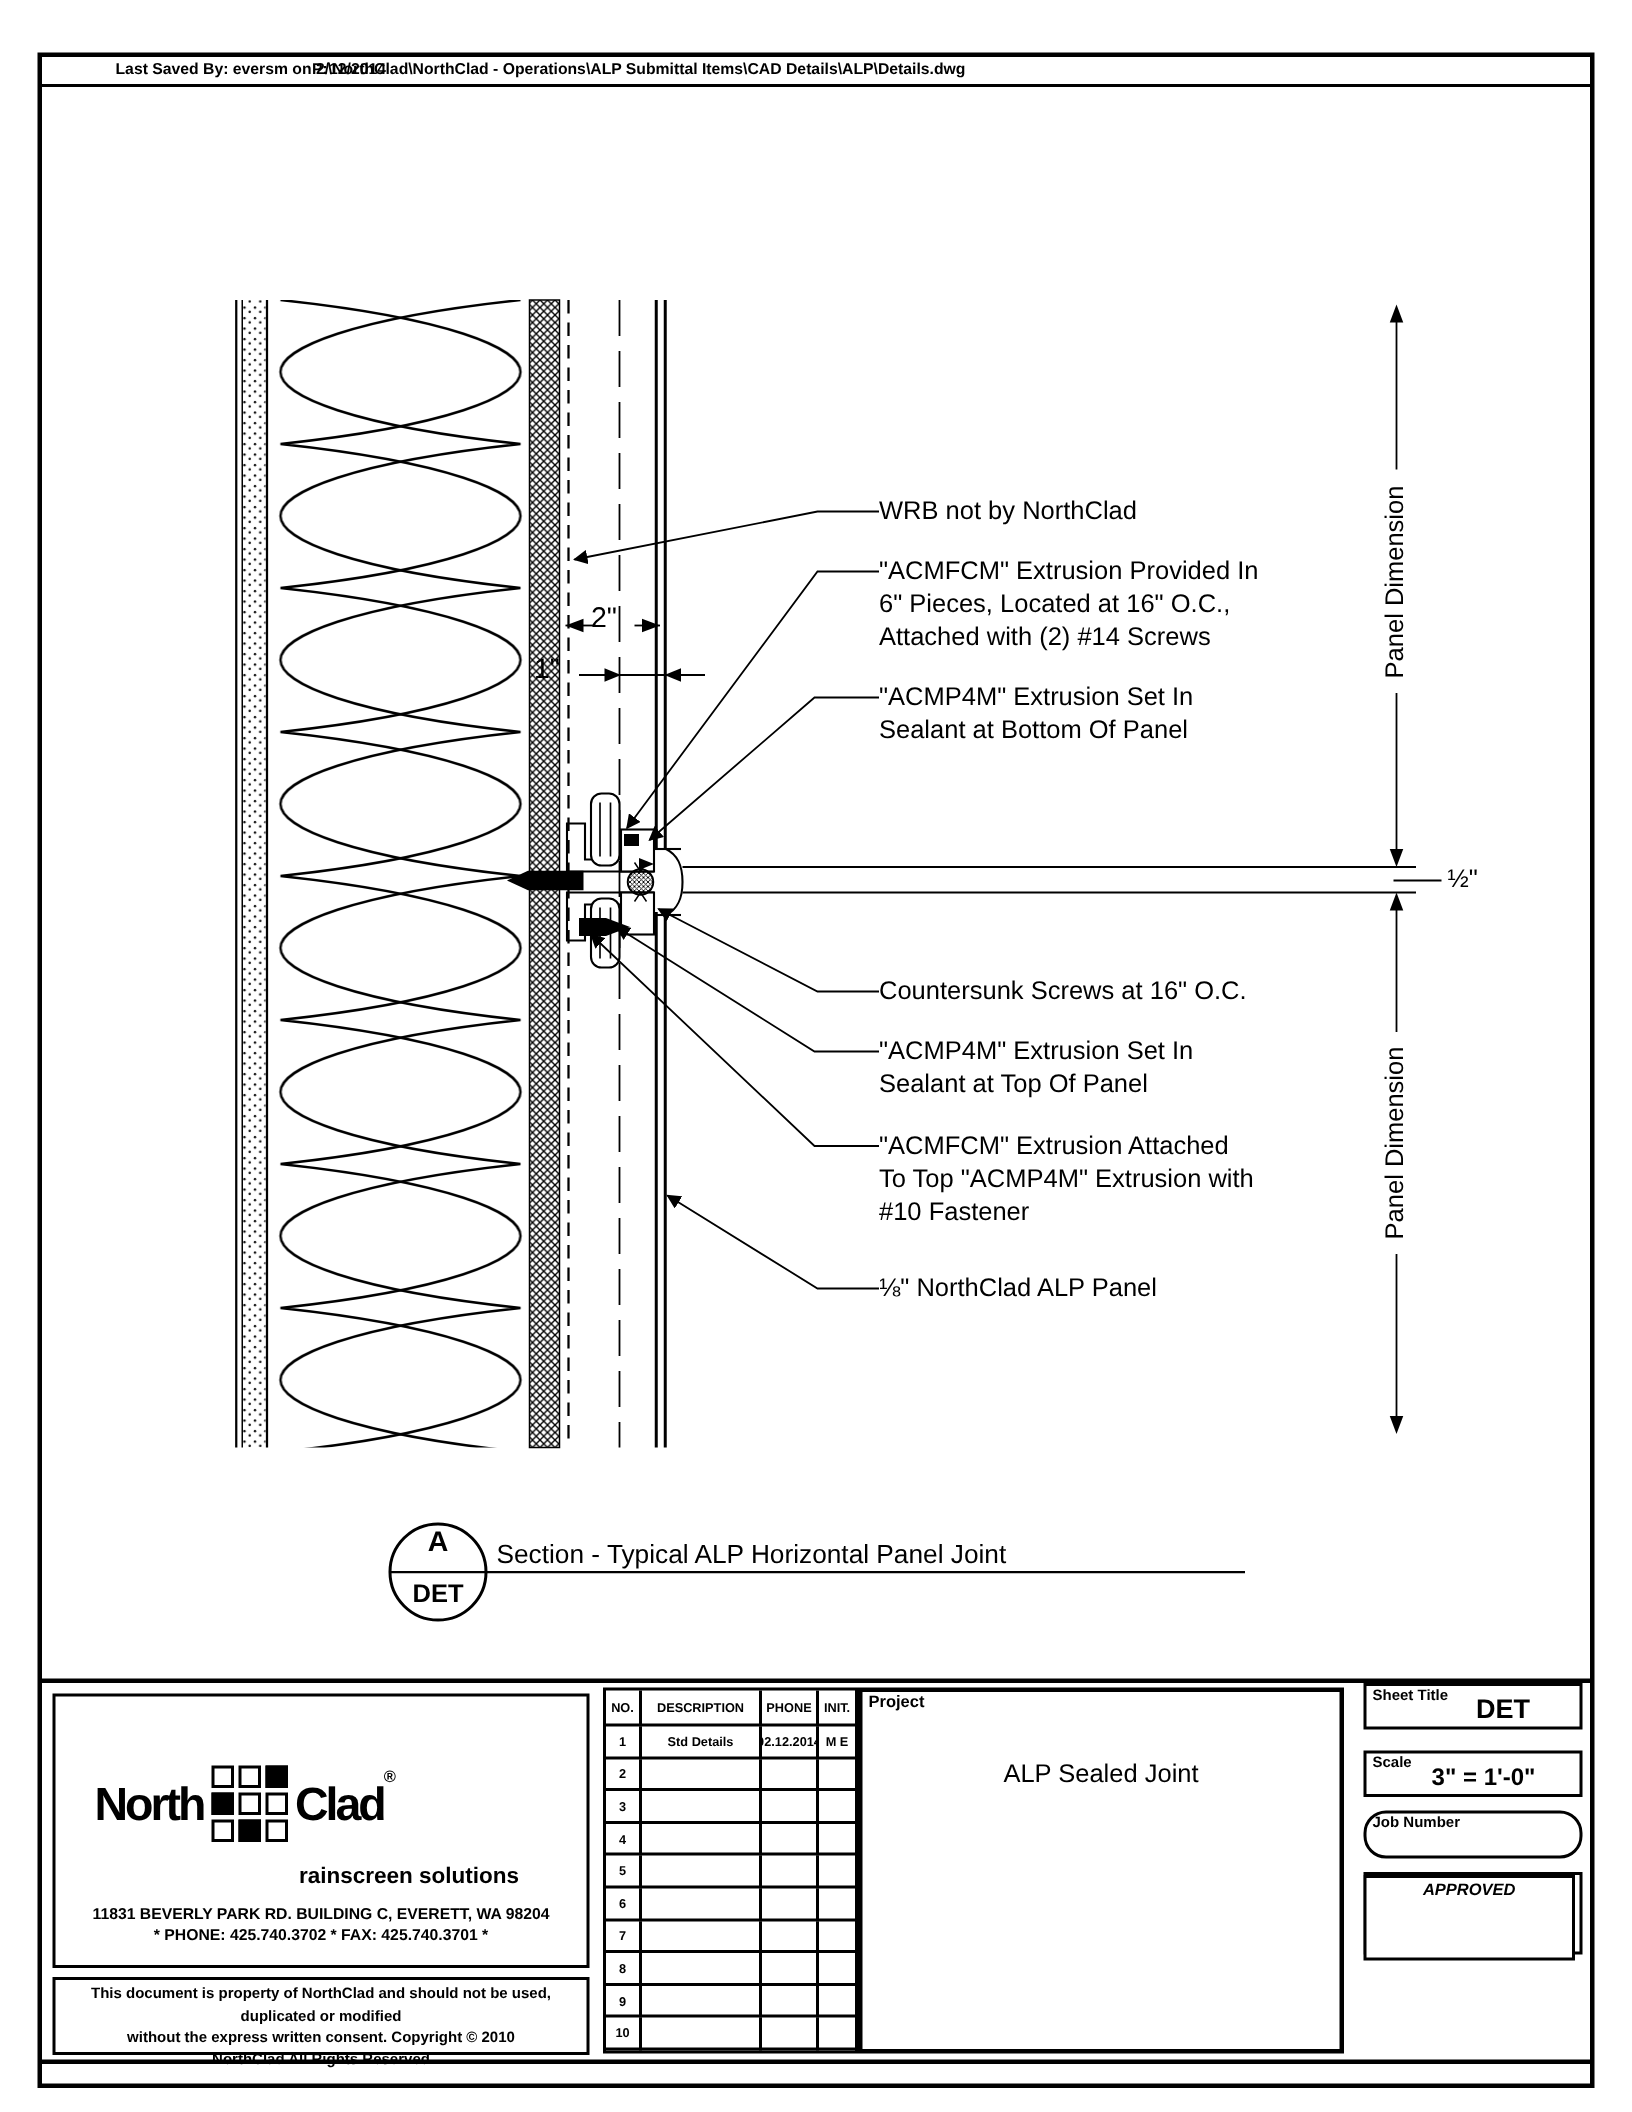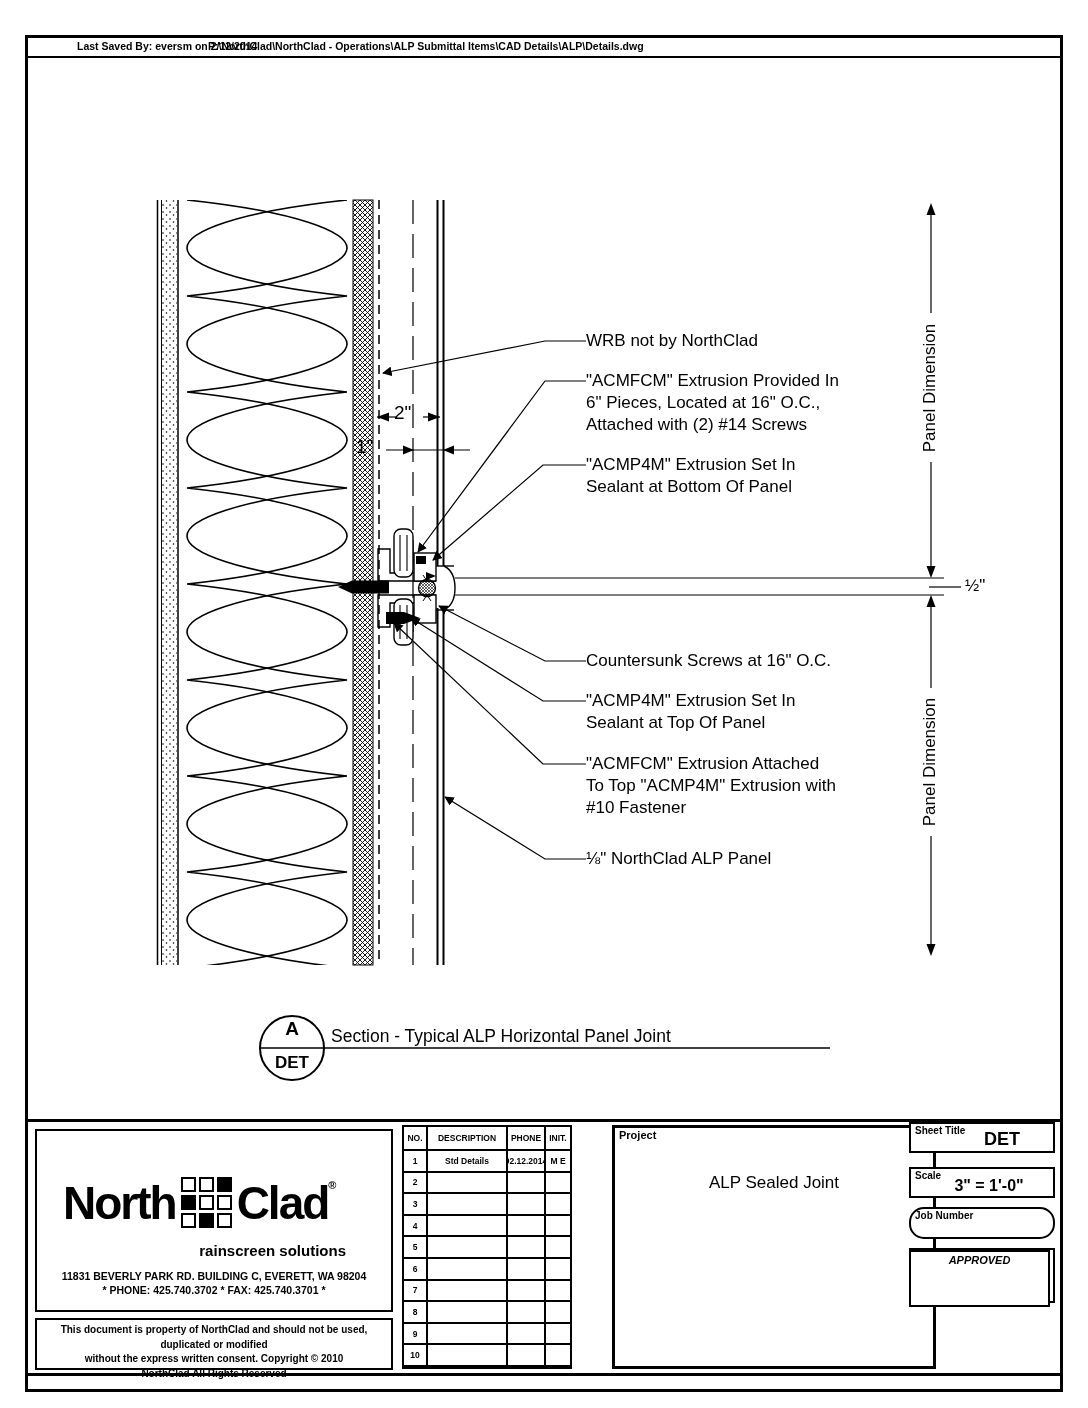--- a/index.html
+++ b/index.html
@@ -13,21 +13,21 @@
   .dim-label { position:absolute; font-size:19px; white-space:nowrap; }
   .dim-label.small { font-size:17px; }
   .rot-label { position:absolute; width:160px; height:22px; font-size:17px; text-align:center; transform:rotate(-90deg); white-space:nowrap; }
   .sec-letter { position:absolute; left:272px; top:1018px; width:40px; text-align:center; font-size:19px; font-weight:bold; }
   .sec-det { position:absolute; left:264px; top:1053px; width:56px; text-align:center; font-size:17px; font-weight:bold; }
   .sec-title { position:absolute; left:331px; top:1026px; font-size:17.5px; white-space:nowrap; }
   .band-rule { position:absolute; left:28px; width:1032px; height:3px; background:#000; }
   .tb-box { position:absolute; border:2px solid #000; background:#fff; }
   .tb-label { position:absolute; left:4px; top:1px; font-size:10px; font-weight:bold; }
   .logo-row { position:absolute; left:26px; top:46px; display:flex; align-items:center; }
-  .logo-word { font-size:46px; font-weight:bold; letter-spacing:-2px; line-height:1; }
+  .logo-word { font-size:31px; font-weight:bold; letter-spacing:-2px; line-height:1; }
   .logo-grid { display:grid; grid-template-columns:repeat(3,15px); grid-auto-rows:15px; gap:3px; margin:0 5px; }
   .logo-grid .c { border:2.5px solid #000; background:#fff; }
   .logo-grid .c.f { background:#000; }
   .logo-reg { font-size:11px; font-weight:bold; align-self:flex-start; margin-top:2px; }
   .tagline { position:absolute; right:45px; top:111px; font-size:15px; font-weight:bold; }
   .addr { position:absolute; left:0; width:100%; text-align:center; font-size:10.5px; font-weight:bold; white-space:nowrap; }
   .copy-line { width:100%; text-align:center; font-size:10px; font-weight:bold; line-height:14.5px; }
   .rev-table { position:absolute; left:402px; top:1125px; width:170px; height:244px; border:2px solid #000; display:grid; grid-template-columns:24px 80px 38px 1fr; grid-template-rows:24px repeat(10,21.6px); background:#fff; }
   .rev-cell { border-right:2px solid #000; border-bottom:2px solid #000; font-size:8.5px; font-weight:bold; display:flex; align-items:center; justify-content:center; text-align:right; overflow:hidden; }
   .rev-cell.last { border-right:none; }
@@ -262,21 +262,21 @@
   <div class="rev-cell"></div>
   <div class="rev-cell"></div>
   <div class="rev-cell last"></div>
 
   <div class="rev-cell">10</div>
   <div class="rev-cell"></div>
   <div class="rev-cell"></div>
   <div class="rev-cell last"></div>
 </div>
 
-<div class="tb-box" style="left:612px;top:1125px;width:324px;height:244px;border-width:3px;">
+<div class="tb-box" style="left:572px;top:1125px;width:324px;height:244px;border-width:3px;">
   <div class="tb-label" style="font-size:11px;">Project</div>
   <div class="proj-name">ALP Sealed Joint</div>
 </div>
 
 <div class="tb-box" style="left:909px;top:1110px;width:146px;height:31px;margin-top:12px;">
   <div class="tb-label">Sheet Title</div>
   <div class="val-center" style="top:5px;padding-left:40px;font-size:18px;">DET</div>
 </div>
 <div class="tb-box" style="left:909px;top:1167px;width:146px;height:31px;">
   <div class="tb-label">Scale</div>

